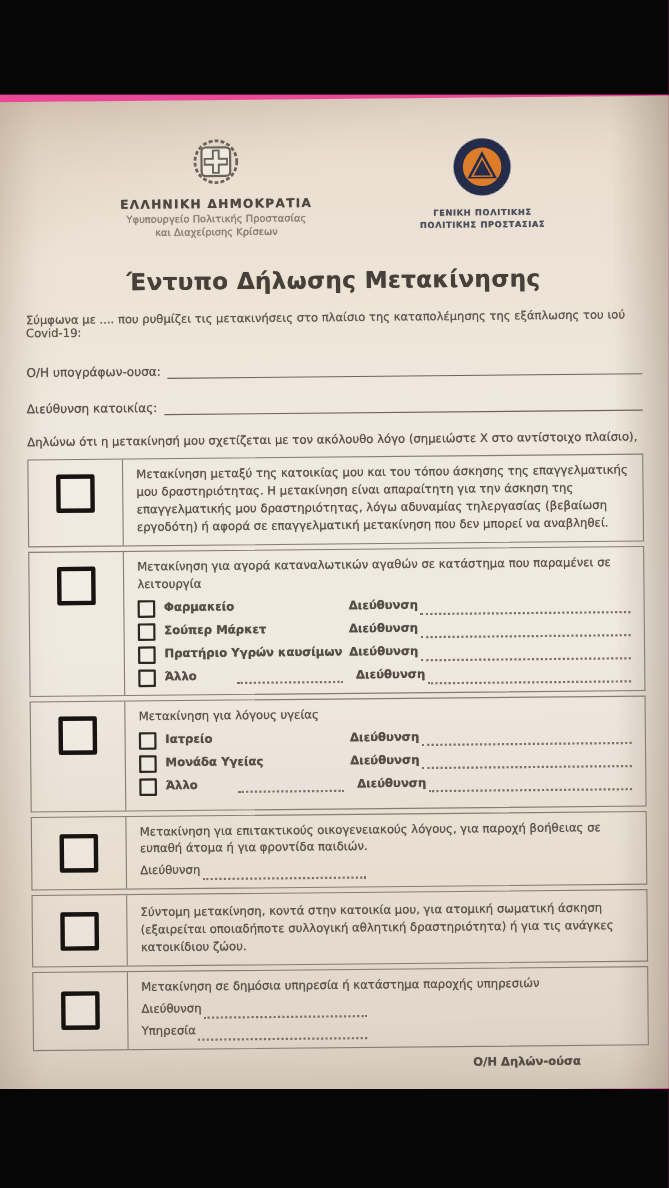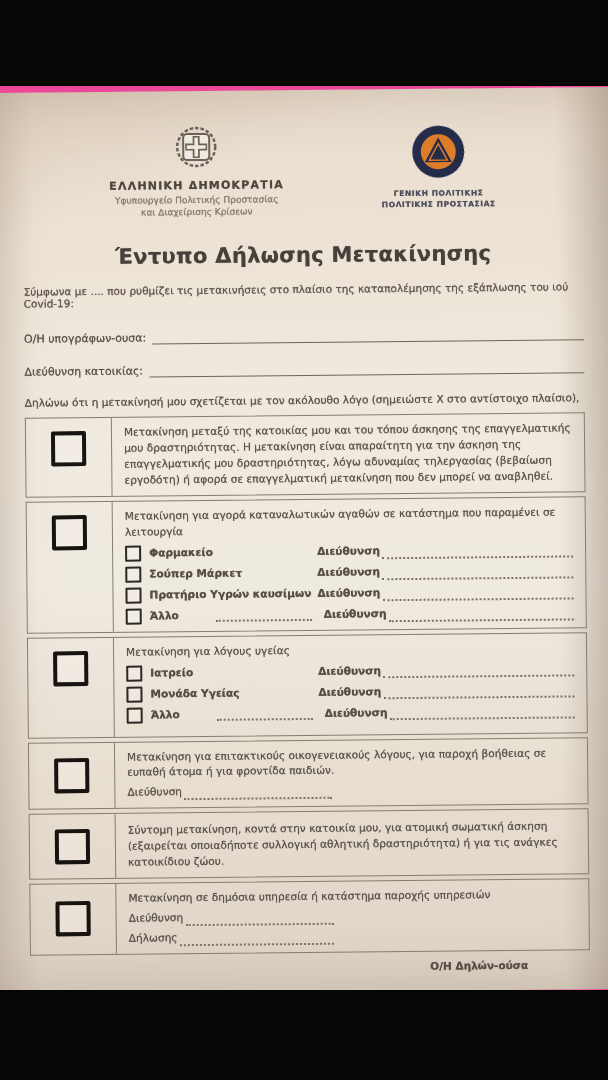--- a/index.html
+++ b/index.html
@@ -226,21 +226,21 @@
           <div class="cb-cell">
               <span class="bigbox"></span>
             </div>
           <div class="txt-cell">
             <div>Μετακίνηση σε δημόσια υπηρεσία ή κατάστημα παροχής υπηρεσιών</div>
             <div class="addrline">
                 <span class="alabel">Διεύθυνση</span>
                 <span class="dots"></span>
               </div>
             <div class="addrline">
-                <span class="alabel">Δήλωσης</span>
+                <span class="alabel">Υπηρεσία</span>
                 <span class="dots"></span>
               </div>
           </div>
         </div>
 
       </div>
 
       <div class="declarant">Ο/Η Δηλών-ούσα</div>
 
       <div class="footer">

